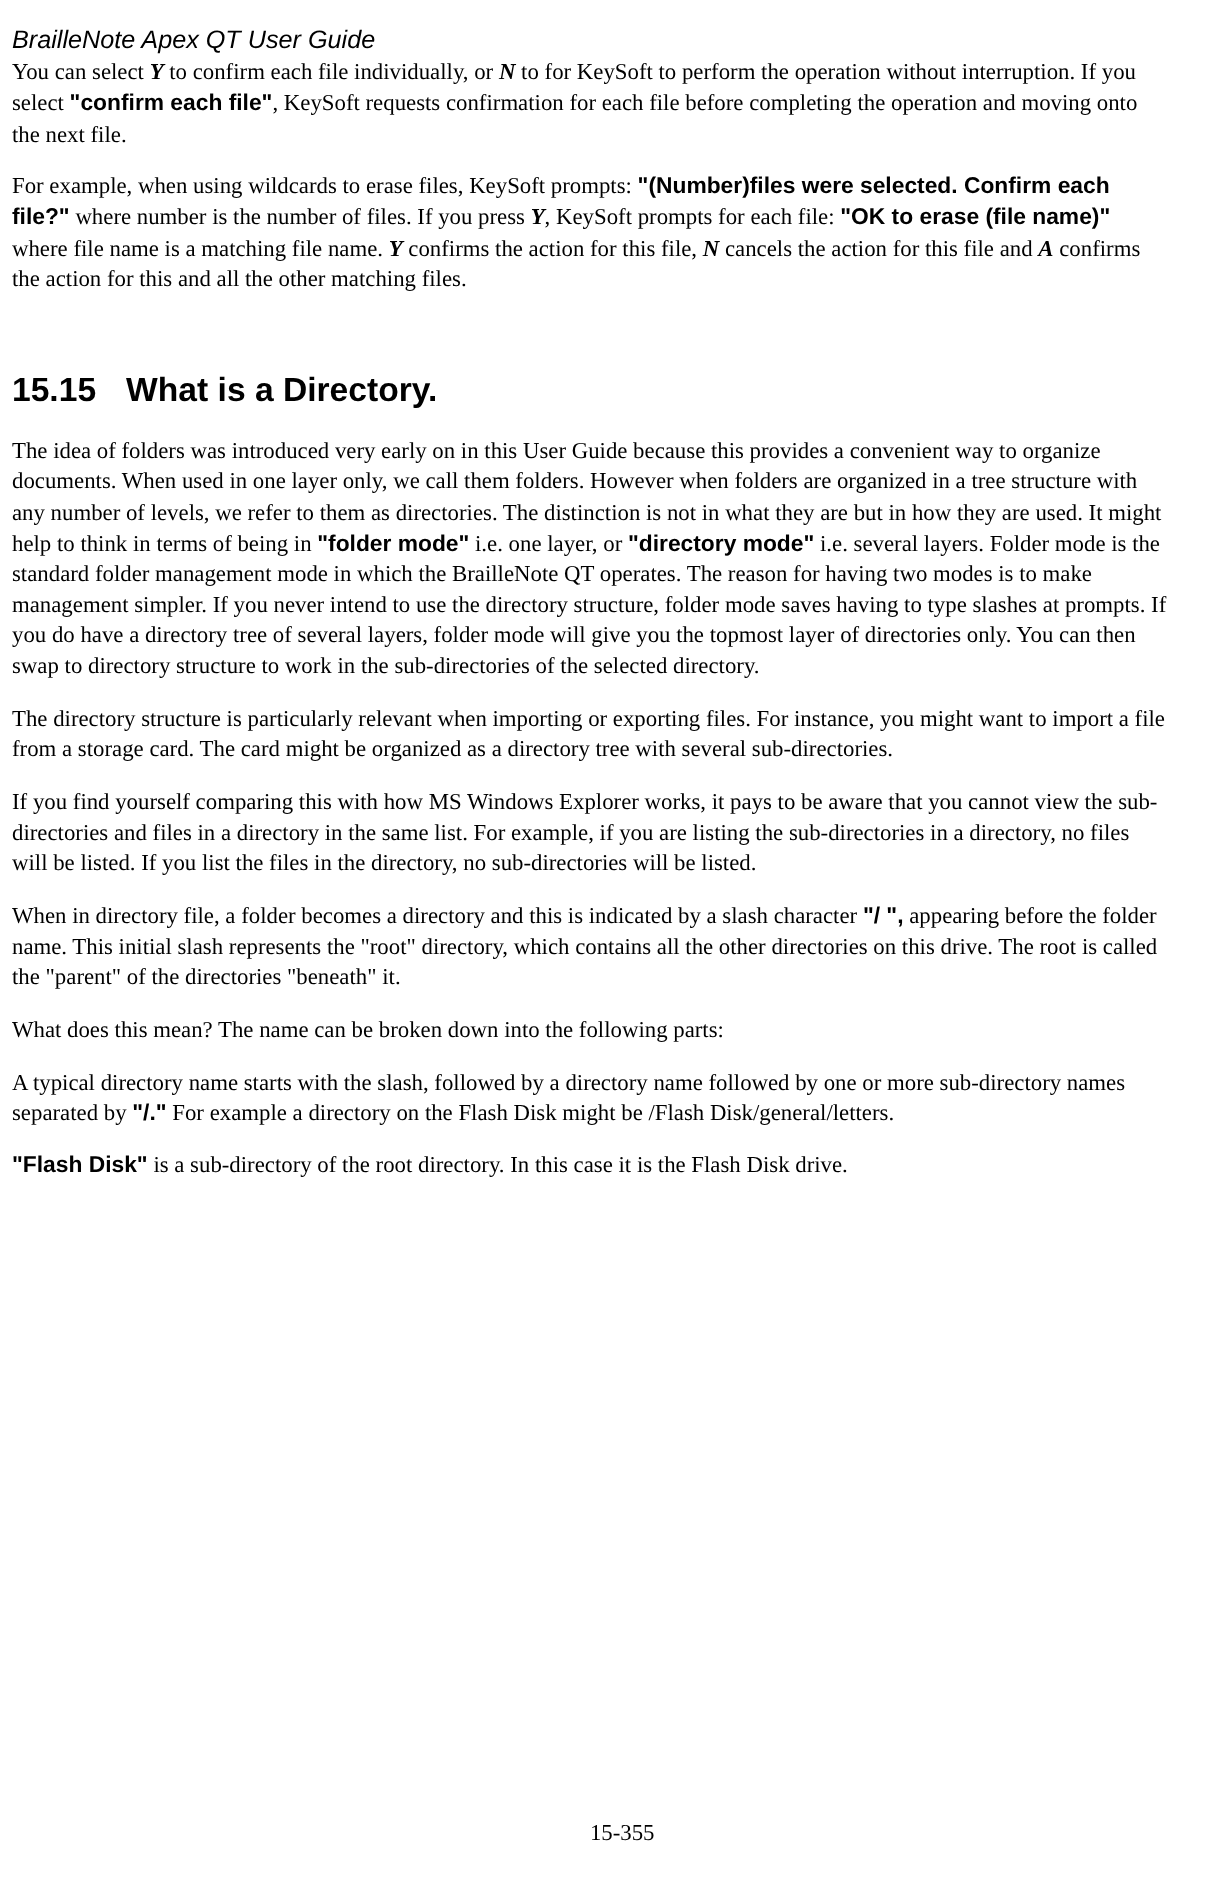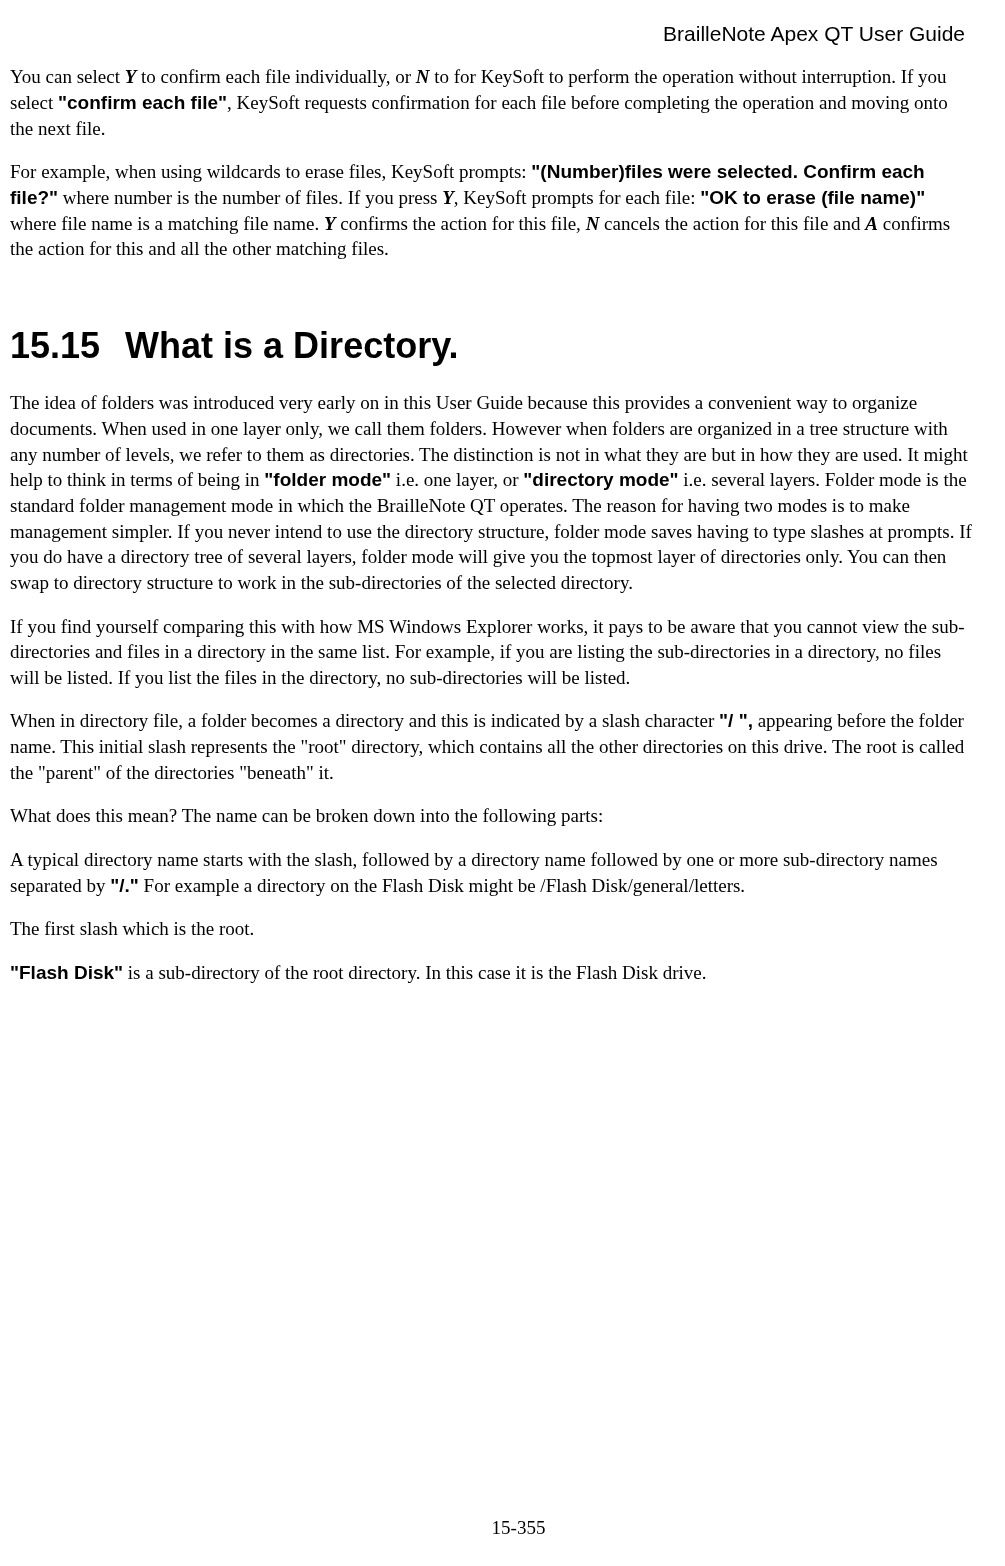--- a/index.html
+++ b/index.html
@@ -16,41 +16,42 @@
       box-sizing: border-box;
     }
     .page {
       padding: 20px 30px 0 10px;
       box-sizing: border-box;
       width: 100%;
       height: 100%;
       position: relative;
     }
     .header {
-      text-align: right;
+      text-align: left;
       font-family: Arial, Helvetica, sans-serif;
+      font-style: italic;
       font-size: 21px;
       padding-right: 10px;
     }
     p {
-      margin: 16px 0 18px 0;
+      margin: 0 0 18px 0;
       text-align: left;
     }
     .bold-italic {
       font-weight: bold;
       font-style: italic;
     }
     .sans-bold {
       font-family: Arial, Helvetica, sans-serif;
       font-weight: bold;
     }
     h2 {
       font-family: Arial, Helvetica, sans-serif;
       font-weight: bold;
-      font-size: 36px;
+      font-size: 28px;
       margin-top: 60px;
       margin-bottom: 20px;
     }
     .section-num {
       display: inline-block;
       margin-right: 25px;
     }
     .footer {
       position: absolute;
       bottom: 25px;
@@ -75,33 +76,33 @@
   </p>
 
   <h2>
     <span class="section-num">15.15</span><span>What is a Directory.</span>
   </h2>
 
   <p>
     <span>The idea of folders was introduced very early on in this User Guide because this provides a convenient way to organize documents. When used in one layer only, we call them folders. However when folders are organized in a tree structure with any number of levels, we refer to them as directories. The distinction is not in what they are but in how they are used. It might help to think in terms of being in </span><span class="sans-bold">"folder mode"</span><span> i.e. one layer, or </span><span class="sans-bold">"directory mode"</span><span> i.e. several layers. Folder mode is the standard folder management mode in which the BrailleNote QT operates. The reason for having two modes is to make management simpler. If you never intend to use the directory structure, folder mode saves having to type slashes at prompts. If you do have a directory tree of several layers, folder mode will give you the topmost layer of directories only. You can then swap to directory structure to work in the sub-directories of the selected directory.</span>
   </p>
 
+  <p>The directory structure is particularly relevant when importing or exporting files. For instance, you might want to import a file from a storage card. The card might be organized as a directory tree with several sub-directories.</p>
 
   <p>If you find yourself comparing this with how MS Windows Explorer works, it pays to be aware that you cannot view the sub-directories and files in a directory in the same list. For example, if you are listing the sub-directories in a directory, no files will be listed. If you list the files in the directory, no sub-directories will be listed.</p>
 
   <p>
     <span>When in directory file, a folder becomes a directory and this is indicated by a slash character </span><span class="sans-bold">"/ ",</span><span> appearing before the folder name. This initial slash represents the "root" directory, which contains all the other directories on this drive. The root is called the "parent" of the directories "beneath" it.</span>
   </p>
 
   <p>What does this mean? The name can be broken down into the following parts:</p>
 
   <p>
     <span>A typical directory name starts with the slash, followed by a directory name followed by one or more sub-directory names separated by </span><span class="sans-bold">"/."</span><span> For example a directory on the Flash Disk might be /Flash Disk/general/letters.</span>
   </p>
 
-  <p>The first slash which is the root.</p>
 
   <p>
     <span class="sans-bold">"Flash Disk"</span><span> is a sub-directory of the root directory. In this case it is the Flash Disk drive.</span>
   </p>
 
   <div class="footer">15-355</div>
 </div>
 
 </body></html>

